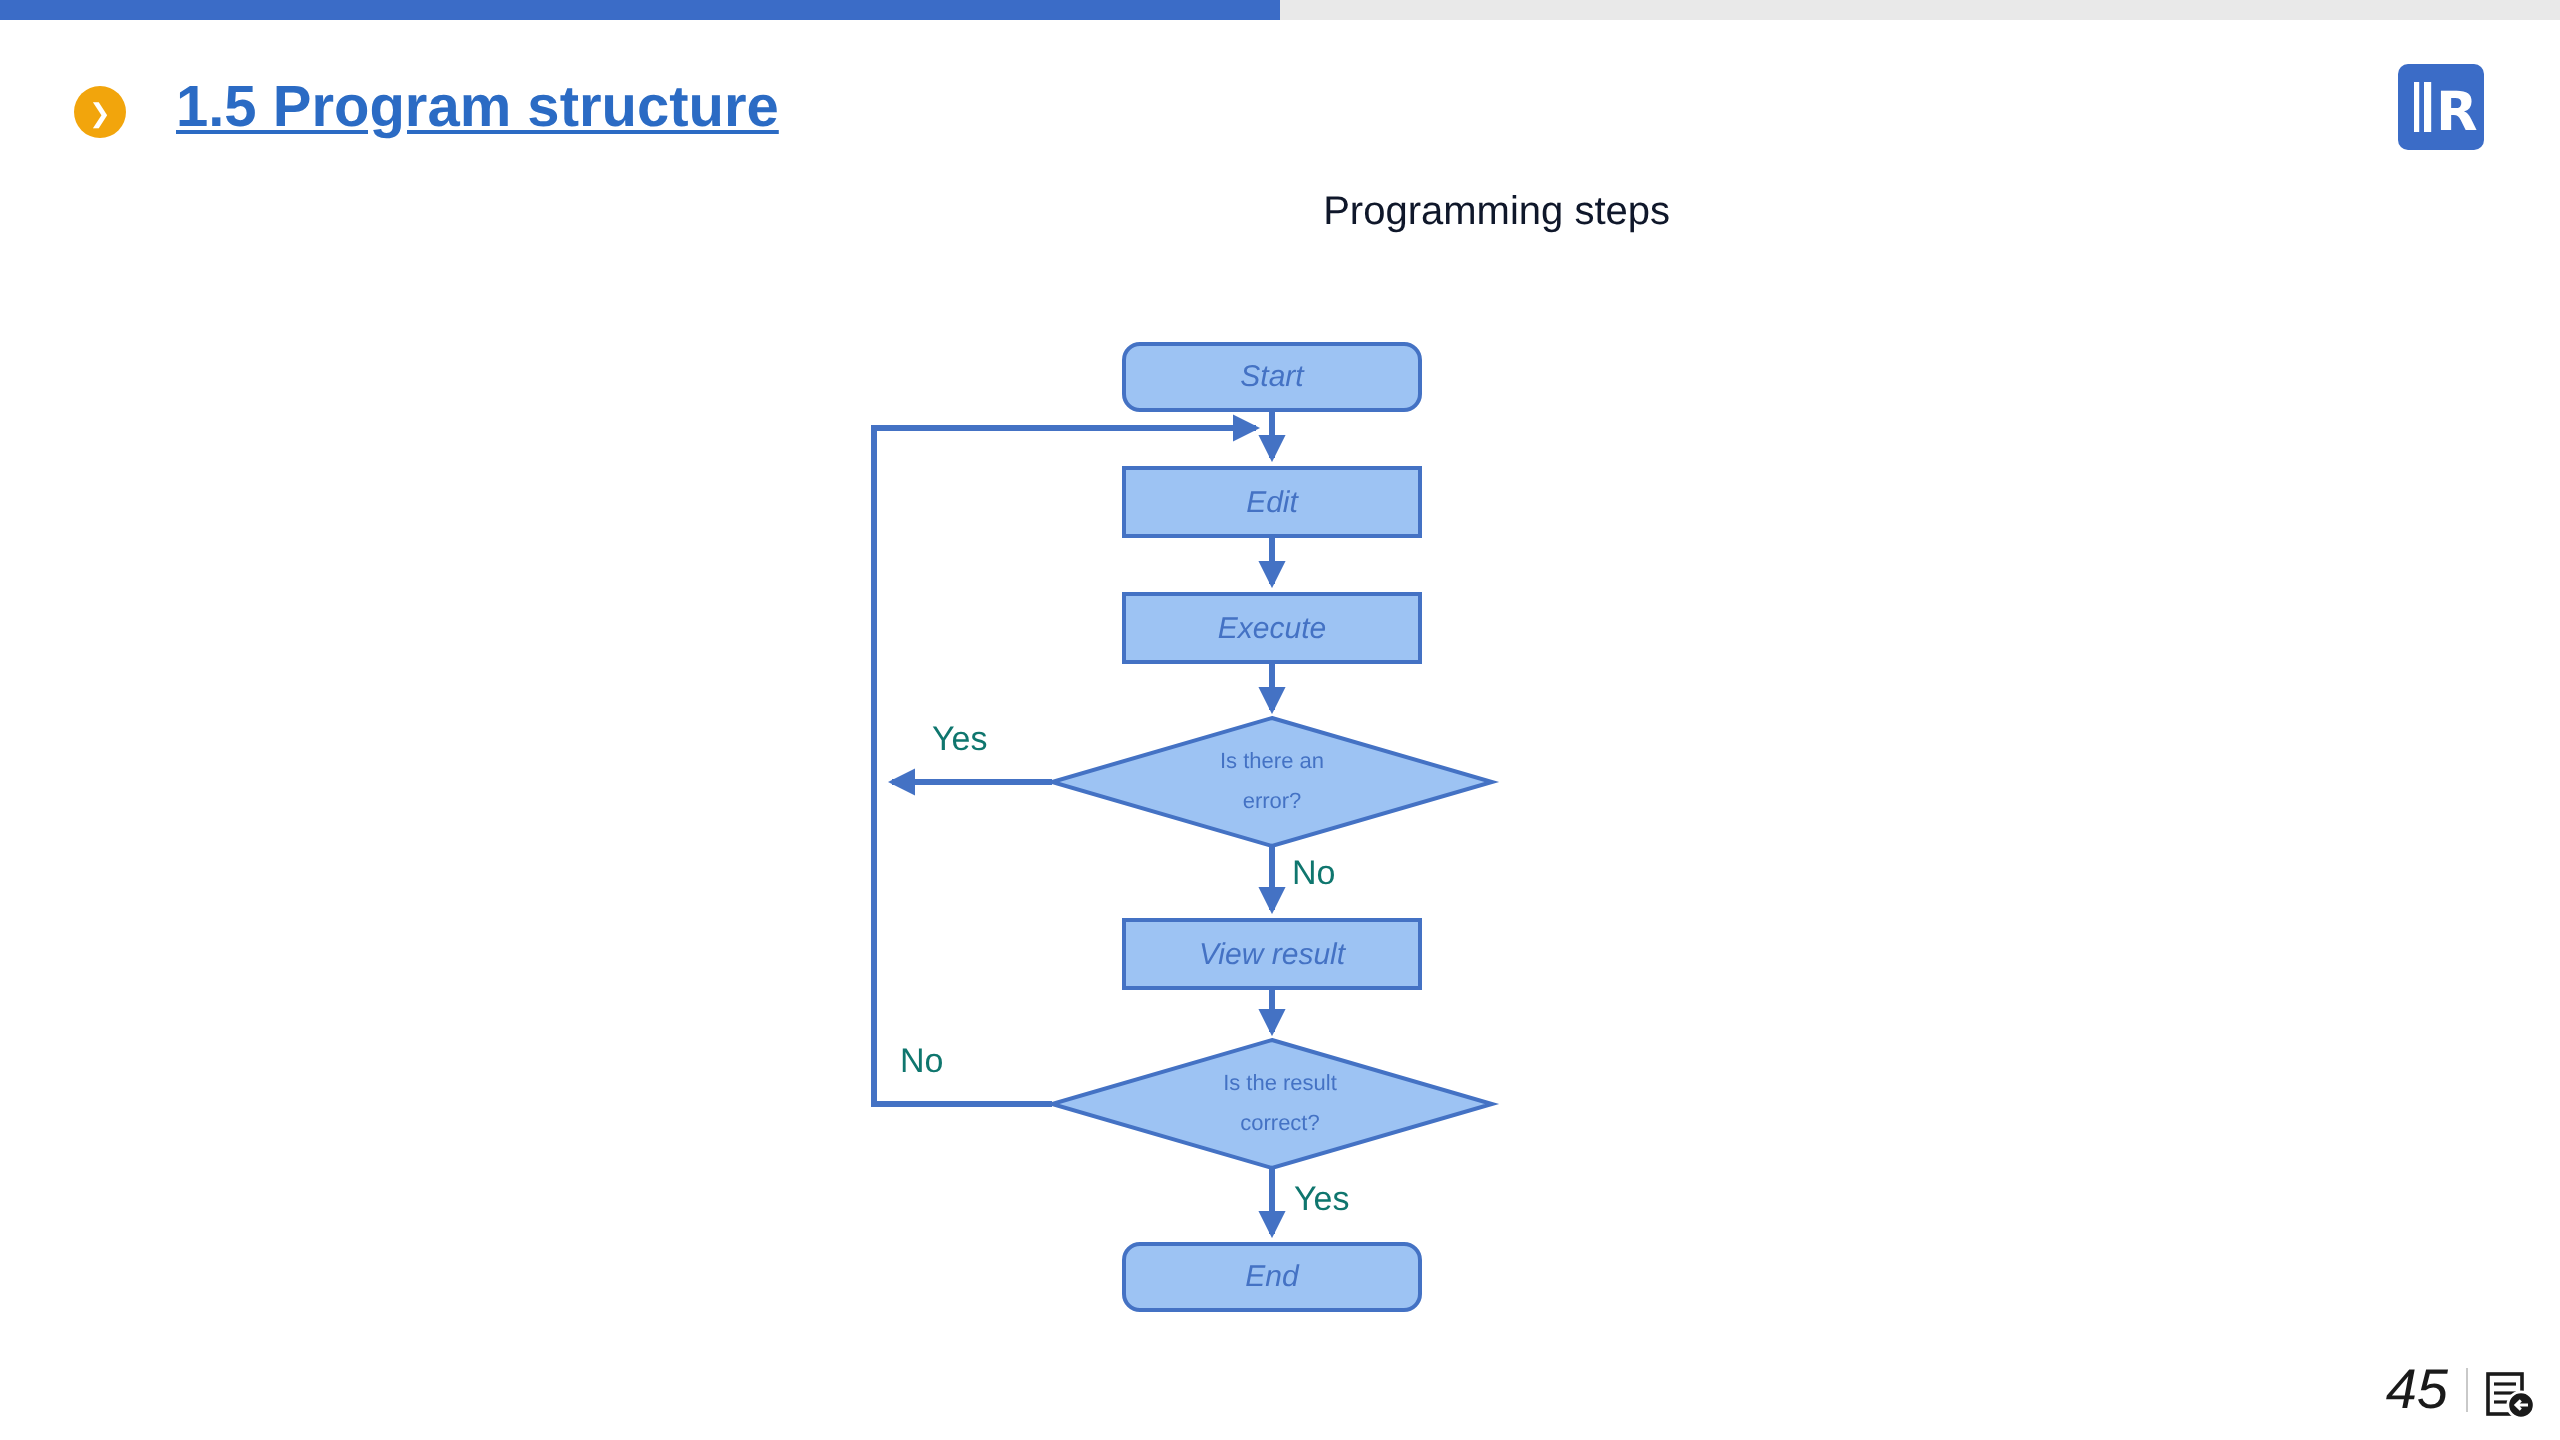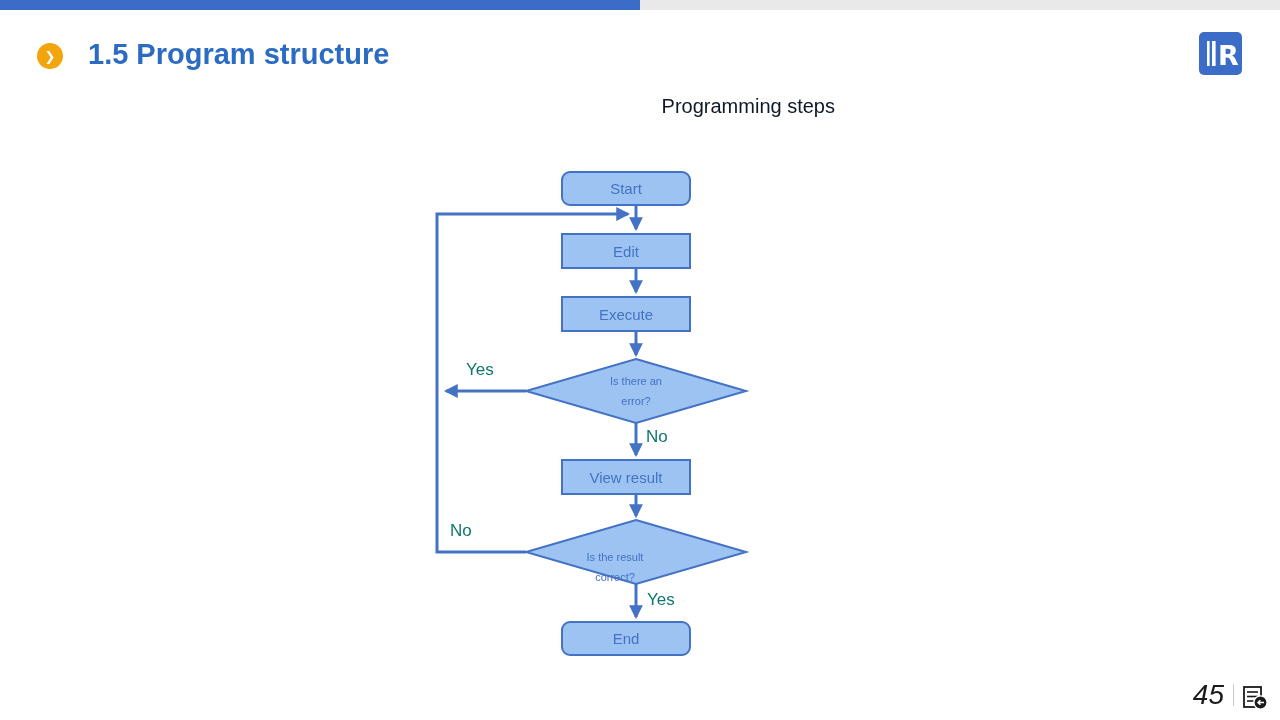--- a/index.html
+++ b/index.html
@@ -13,38 +13,38 @@
   .topbar-right { position:absolute; left:640px; top:0; width:640px; height:10px; background:#E9E9E9; }
 
   
   .bullet {
     position:absolute; left:37px; top:43px; width:26px; height:26px; border-radius:50%;
     background:#F2A50C; color:#ffffff; display:flex; align-items:center; justify-content:center;
     font-size:13px; font-weight:bold; line-height:1;
   }
   .page-title {
     position:absolute; left:88px; top:38px; font-size:29px; font-weight:bold;
-    color:#2B6BC4; letter-spacing:0px; white-space:nowrap;
+    color:#2B6BC4; letter-spacing:0px; white-space:nowrap;text-decoration:underline;
   }
   .logo { position:absolute; left:1199px; top:32px; width:43px; height:43px; }
 
   
   .subtitle {
     position:absolute; left:435px; top:95px; width:400px; text-align:right;
     font-size:20px; color:#0f172a;
   }
 
   
   .flow-svg { position:absolute; left:0; top:0; width:1280px; height:720px; }
 
   .flow-node {
-    position:absolute; left:561px; width:130px; height:36px;
+    position:absolute; left:561px; width:150px; height:36px;
     background:#9DC3F3; border:2px solid #4472C4;
     display:flex; align-items:center; justify-content:center;
-    color:#4472C4; font-size:15px;
+    color:#4472C4; font-size:15px;font-style:italic;
   }
   .flow-node.terminator { border-radius:9px; height:35px; }
   .diamond-label {
     position:absolute; width:200px; text-align:center; color:#4472C4;
     font-size:11px; line-height:20px;
   }
   .edge-label { position:absolute; color:#0f766e; font-size:17px; white-space:nowrap; }
 
   
   .page-number { position:absolute; left:1178px; top:679px; width:46px; text-align:right;
@@ -110,21 +110,21 @@
     <span>End</span>
   </div>
   <div class="flow-node" style="top:459px;">
     <span>View result</span>
   </div>
 
   <div class="diamond-label" style="left:536px; top:371px;">
     <div>Is there an</div>
     <div>error?</div>
   </div>
-  <div class="diamond-label" style="left:515px; top:532px;margin-top:15px;">
+  <div class="diamond-label" style="left:540px; top:532px;">
     <div>Is the result</div>
     <div>correct?</div>
   </div>
 
   <div class="edge-label" style="left:466px; top:360px;">Yes</div>
   <div class="edge-label" style="left:646px; top:427px;">No</div>
   <div class="edge-label" style="left:450px; top:521px;">No</div>
   <div class="edge-label" style="left:647px; top:590px;">Yes</div>
 
   <div class="page-number">45</div>

